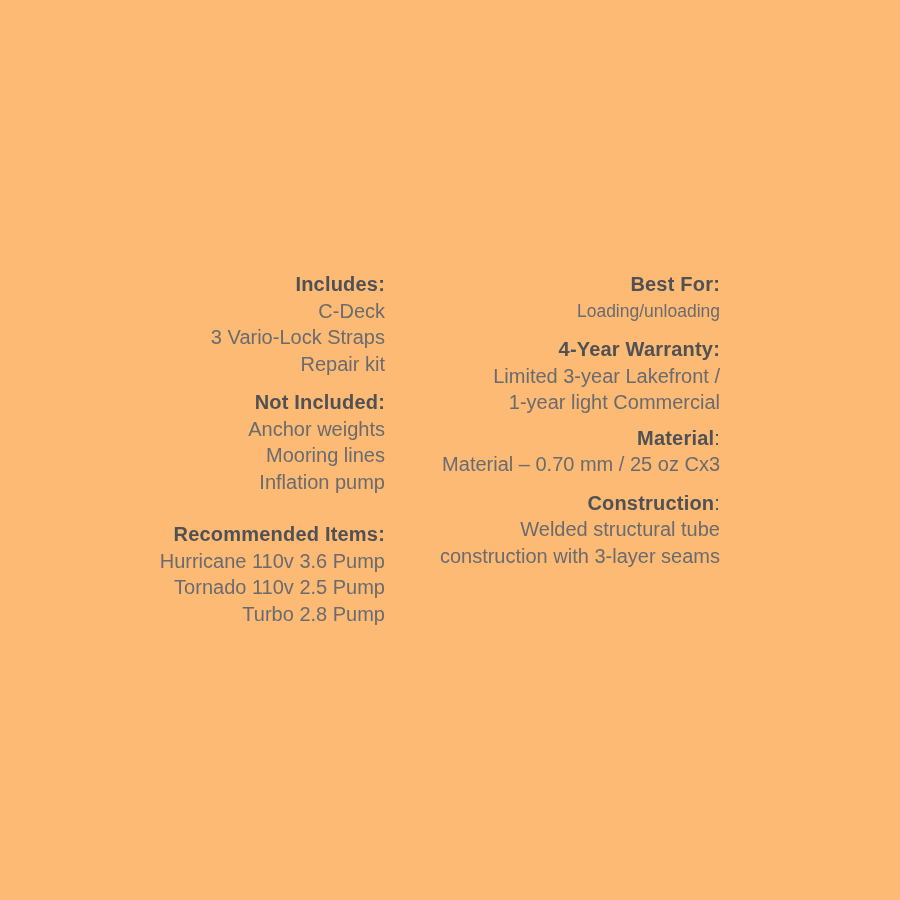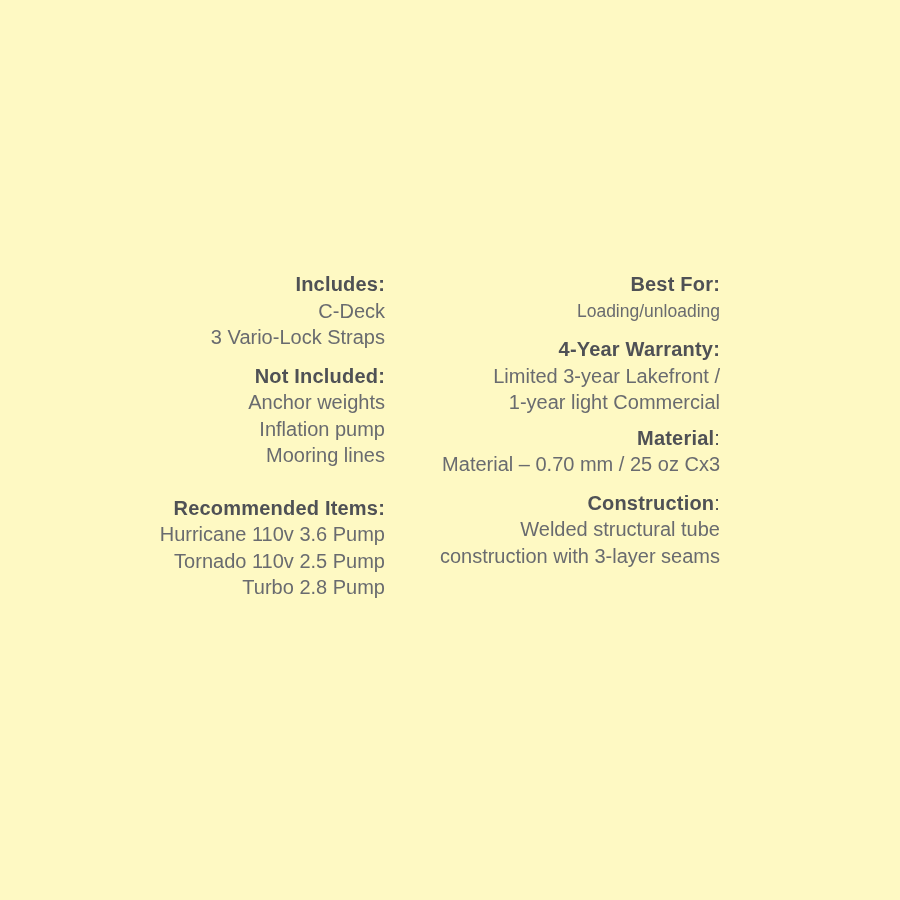--- a/index.html
+++ b/index.html
@@ -8,21 +8,21 @@
     background: #ffffff;
     width: 900px;
     height: 900px;
     overflow: hidden;
     font-family: "Liberation Sans", sans-serif;
   }
   .sheet {
     position: relative;
     width: 900px;
     height: 900px;
-    background: #fef9c3;
+    background: #fdba74;
   }
   .col {
     position: absolute;
     top: 271px;
     width: 335px;
     text-align: right;
   }
   .col.left  { left: 50px;  }
   .col.right { left: 385px; }
   section { margin: 0; padding: 0; }
@@ -53,27 +53,28 @@
 <body>
 
 <div class="sheet">
 
   <div class="col left">
 
     <section class="sec-0">
       <h3><span>Includes:</span><span class="colon"></span></h3>
       <p>C-Deck</p>
       <p>3 Vario-Lock Straps</p>
+      <p>Repair kit</p>
     </section>
 
     <section class="sec-1">
       <h3><span>Not Included:</span><span class="colon"></span></h3>
       <p>Anchor weights</p>
+      <p>Mooring lines</p>
       <p>Inflation pump</p>
-      <p>Mooring lines</p>
     </section>
 
     <section class="sec-2">
       <h3><span>Recommended Items:</span><span class="colon"></span></h3>
       <p>Hurricane 110v 3.6 Pump</p>
       <p>Tornado 110v 2.5 Pump</p>
       <p>Turbo 2.8 Pump</p>
     </section>
 
   </div>

